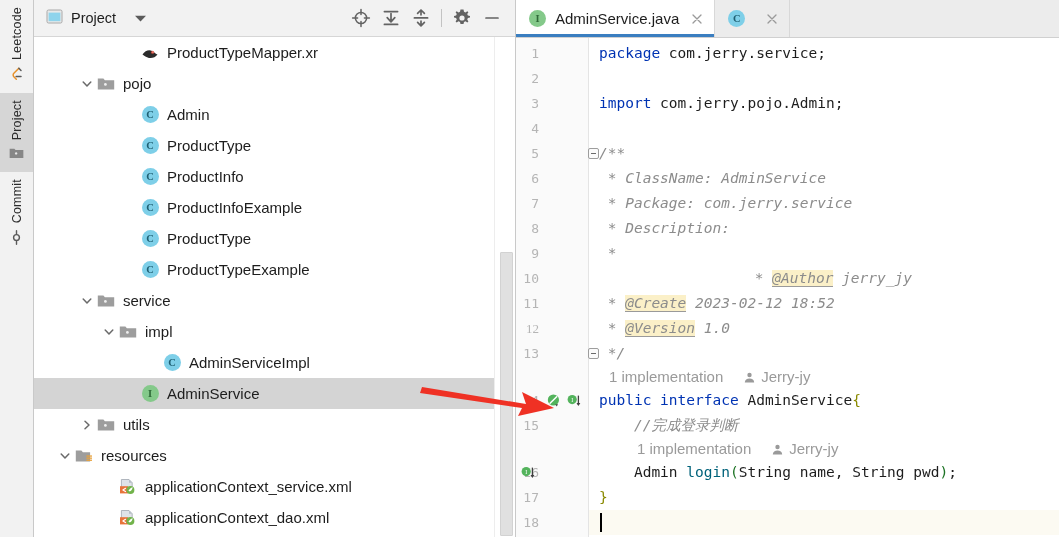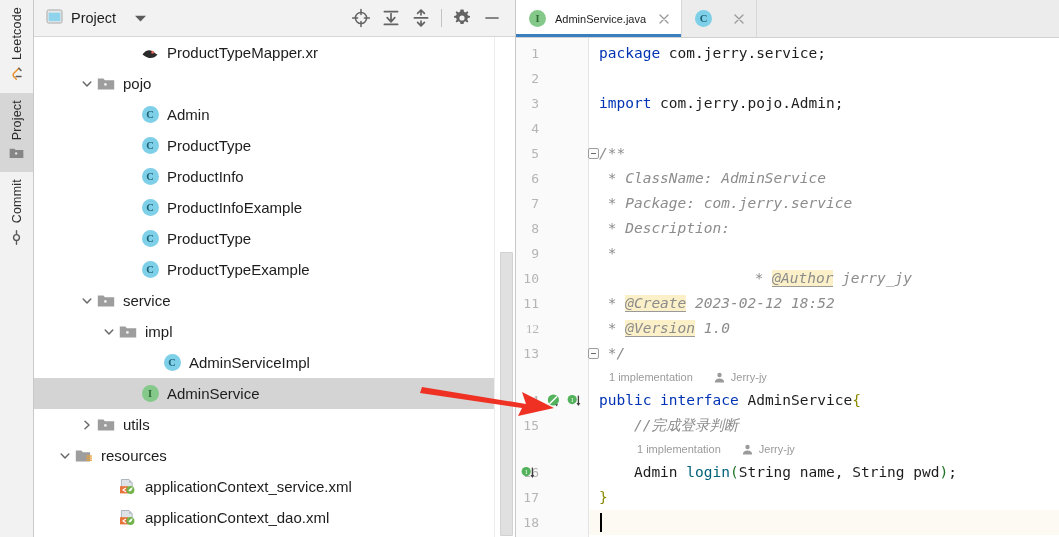--- a/index.html
+++ b/index.html
@@ -92,21 +92,21 @@
   .etab{
     display:flex;align-items:center;padding:0 10px 0 13px;
     box-sizing:border-box;position:relative;cursor:default;
     border-right:1px solid #d8d8d8;
   }
   .etab.active{background:#ffffff;}
   .etab.active:after{
     content:"";position:absolute;left:0;right:0;bottom:0;height:3px;background:#3a7ec0;
   }
   .etab .ico{margin-right:9px;display:flex;align-items:center;}
-  .etab .nm{font-size:11px;color:#1d1d1d;}
+  .etab .nm{font-size:15px;color:#1d1d1d;}
   .etab .close{margin-left:11px;width:14px;height:14px;display:flex;align-items:center;justify-content:center;}
 
   .code-wrap{flex:1;display:flex;position:relative;overflow:hidden;background:#ffffff;}
   .gutter{
     width:72px;flex:0 0 72px;background:#fafafa;position:relative;
     border-right:1px solid #e4e4e4;
   }
   .code{flex:1;position:relative;background:#ffffff;}
 
   .ln{
@@ -129,21 +129,21 @@
     border-bottom:1px solid #9a9a9a;
   }
   .meth{color:#00627a;}
   .paren{color:#1d7324;}
   .brace{color:#8a8a00;}
   .caret-line{position:absolute;left:0;right:0;height:25px;background:#fcfaf2;}
   .caret{
     position:absolute;width:2px;height:19px;background:#000000;
   }
   .hint{
-    position:absolute;height:22px;line-height:22px;font-size:11px;
+    position:absolute;height:22px;line-height:22px;font-size:15px;
     color:#9a9a9a;font-family:"Liberation Sans",sans-serif;white-space:nowrap;
     display:flex;align-items:center;
   }
   .hint .sep{display:inline-block;width:20px;}
   .hint .pico{margin:0 5px 0 0;display:inline-flex;}
 
   .fold{
     position:absolute;width:11px;height:11px;border:1px solid #9d9d9d;
     border-radius:2px;background:#fbfbfb;box-sizing:border-box;
     display:flex;align-items:center;justify-content:center;

